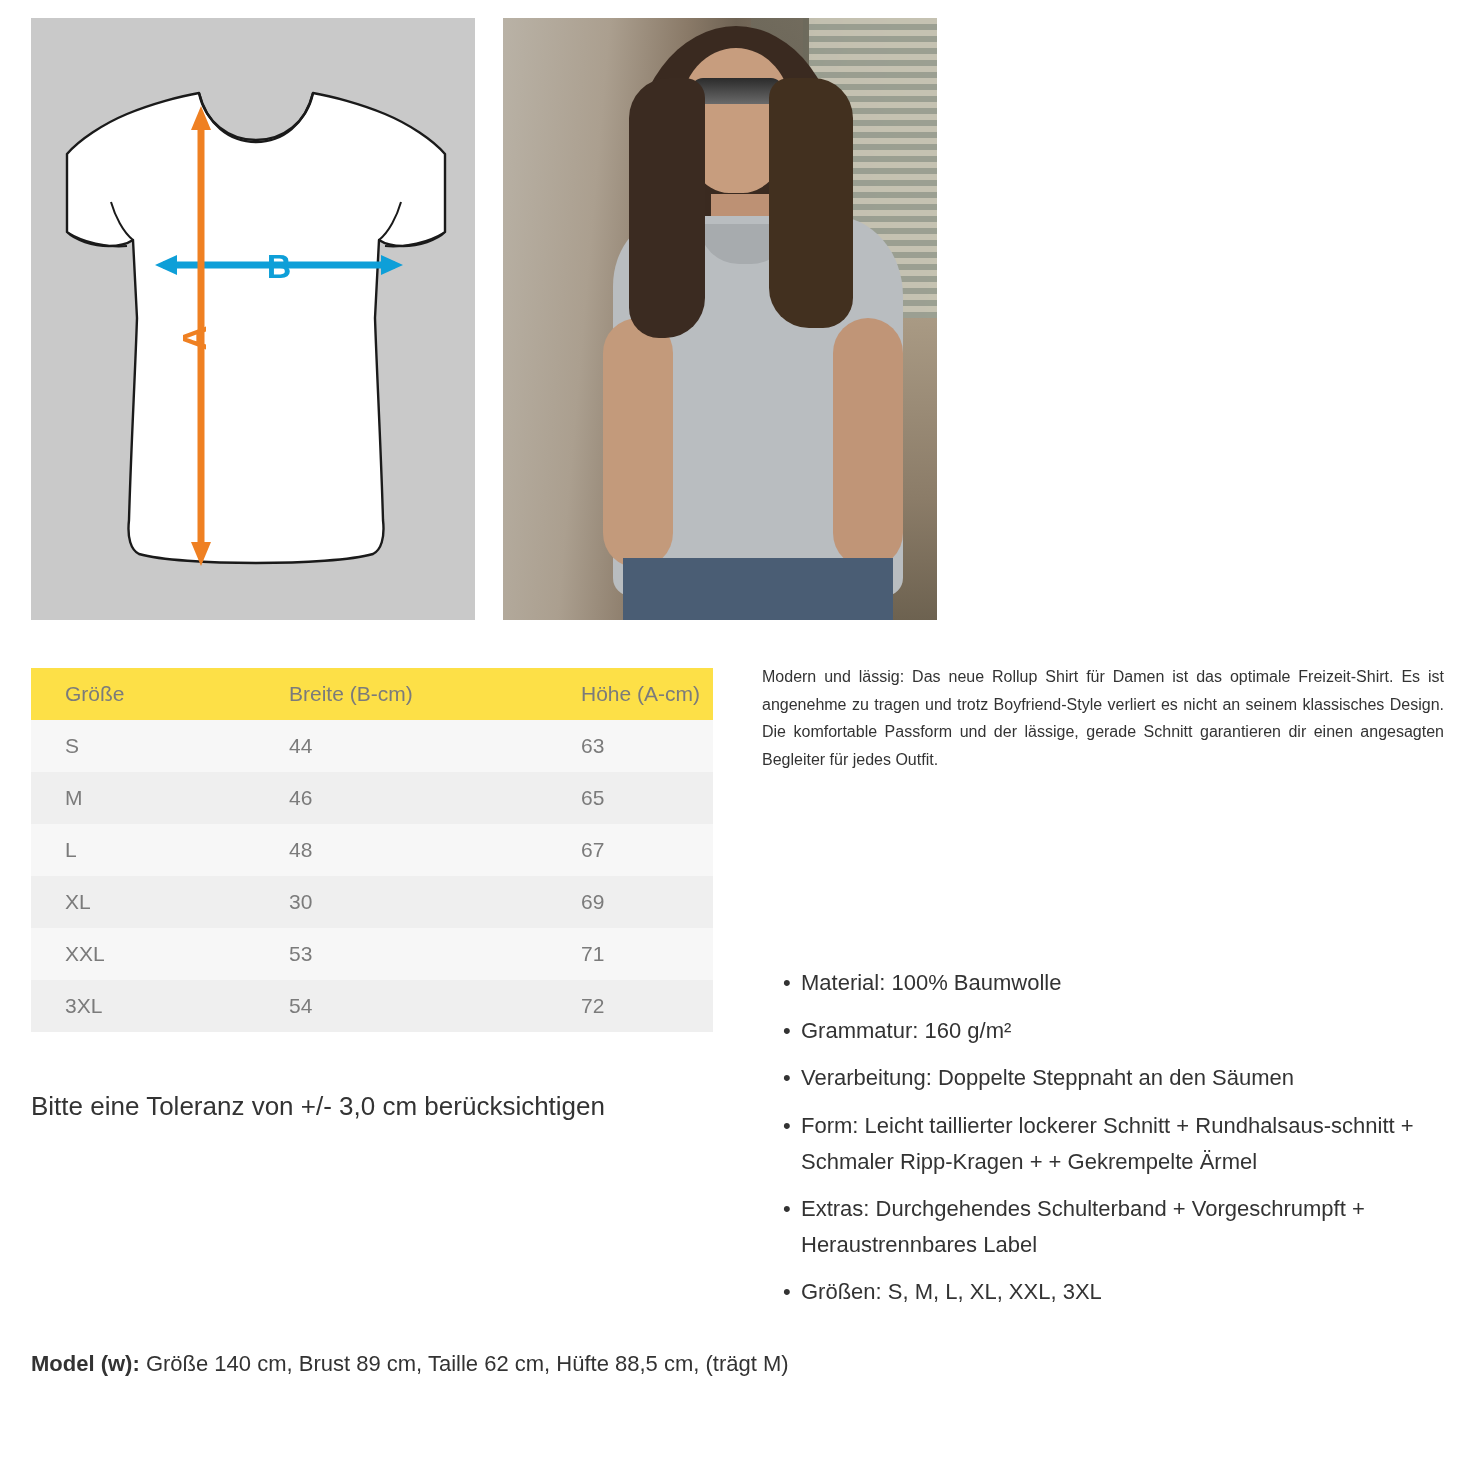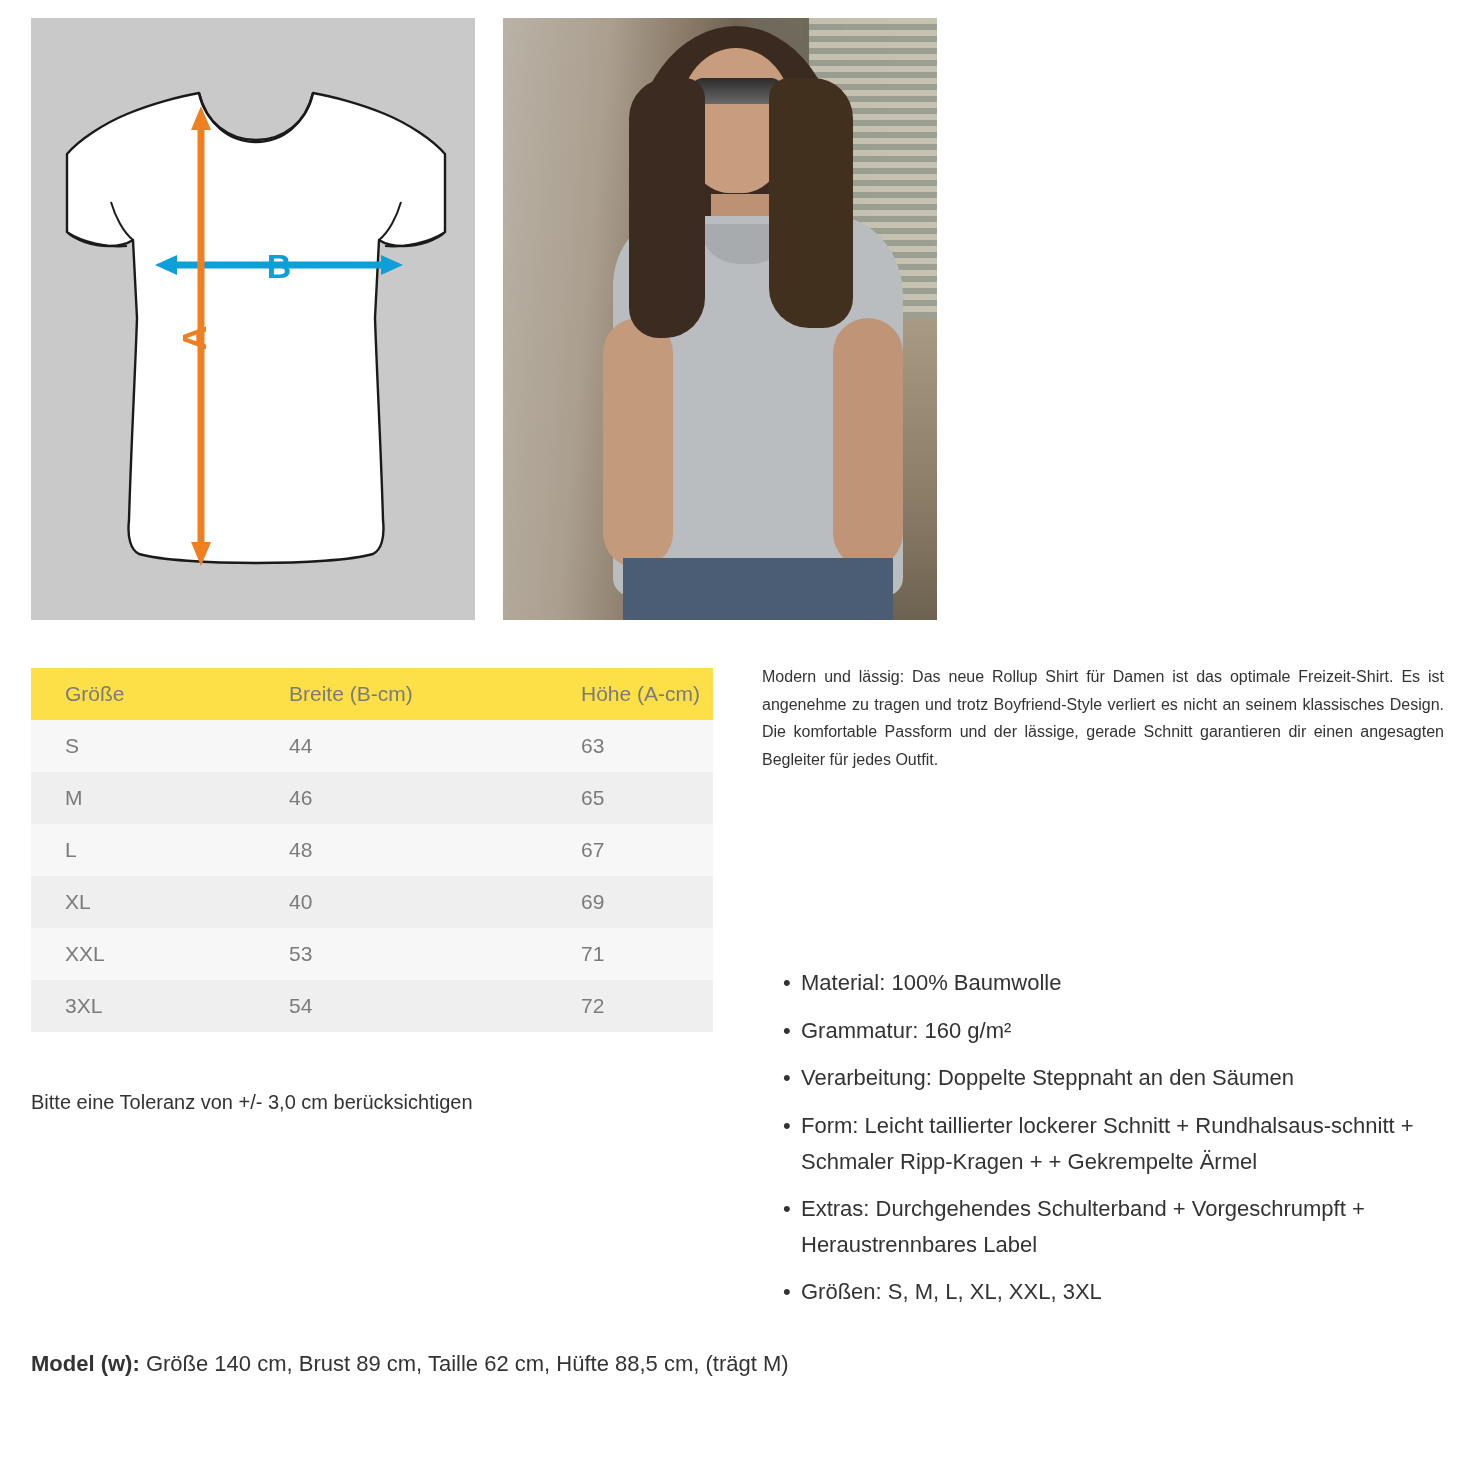--- a/index.html
+++ b/index.html
@@ -198,21 +198,21 @@
   .size-table th:nth-child(1), .size-table td:nth-child(1) { width: 190px; }
   .size-table th:nth-child(2), .size-table td:nth-child(2) { width: 258px; }
   .size-table thead tr { background: #fde047; }
   .size-table tbody tr:nth-child(odd) { background: #f7f7f7; }
   .size-table tbody tr:nth-child(even) { background: #efefef; }
 
   .tolerance {
     position: absolute;
     left: 31px;
     top: 1091px;
-    font-size: 20px;
+    font-size: 26px;
     color: #333333;
   }
 
   
   .desc {
     position: absolute;
     left: 762px;
     top: 663px;
     width: 682px;
     font-size: 16px;
@@ -333,21 +333,21 @@
       <td>46</td>
       <td>65</td>
     </tr>
     <tr>
       <td>L</td>
       <td>48</td>
       <td>67</td>
     </tr>
     <tr>
       <td>XL</td>
-      <td>40</td>
+      <td>30</td>
       <td>69</td>
     </tr>
     <tr>
       <td>XXL</td>
       <td>53</td>
       <td>71</td>
     </tr>
     <tr>
       <td>3XL</td>
       <td>54</td>

